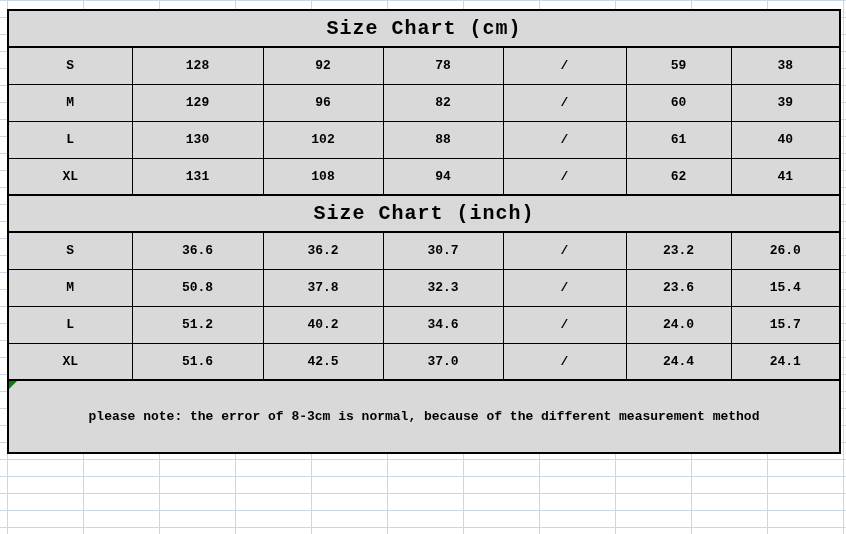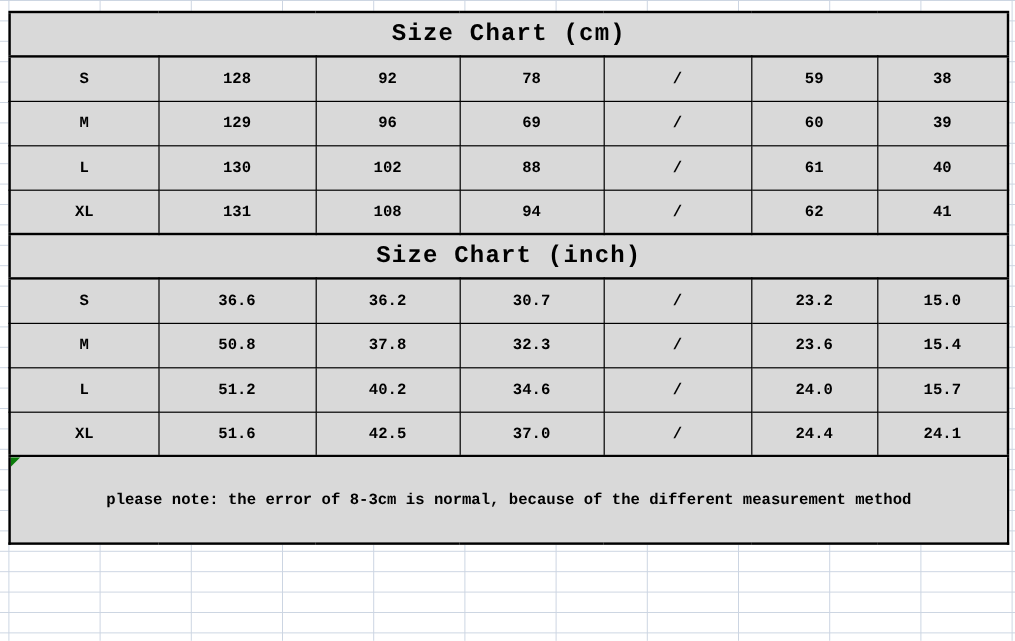--- a/index.html
+++ b/index.html
@@ -103,21 +103,21 @@
           <td class="value-cell">92</td>
           <td class="value-cell">78</td>
           <td class="value-cell">/</td>
           <td class="value-cell">59</td>
           <td class="value-cell">38</td>
         </tr>
         <tr class="data-row">
           <td class="size-cell">M</td>
           <td class="value-cell">129</td>
           <td class="value-cell">96</td>
-          <td class="value-cell">69</td>
+          <td class="value-cell">82</td>
           <td class="value-cell">/</td>
           <td class="value-cell">60</td>
           <td class="value-cell">39</td>
         </tr>
         <tr class="data-row">
           <td class="size-cell">L</td>
           <td class="value-cell">130</td>
           <td class="value-cell">102</td>
           <td class="value-cell">88</td>
           <td class="value-cell">/</td>
@@ -136,21 +136,21 @@
         <tr class="title-row">
           <td class="title-cell" colspan="7">Size Chart (inch)</td>
         </tr>
         <tr class="data-row">
           <td class="size-cell">S</td>
           <td class="value-cell">36.6</td>
           <td class="value-cell">36.2</td>
           <td class="value-cell">30.7</td>
           <td class="value-cell">/</td>
           <td class="value-cell">23.2</td>
-          <td class="value-cell">15.0</td>
+          <td class="value-cell">26.0</td>
         </tr>
         <tr class="data-row">
           <td class="size-cell">M</td>
           <td class="value-cell">50.8</td>
           <td class="value-cell">37.8</td>
           <td class="value-cell">32.3</td>
           <td class="value-cell">/</td>
           <td class="value-cell">23.6</td>
           <td class="value-cell">15.4</td>
         </tr>

